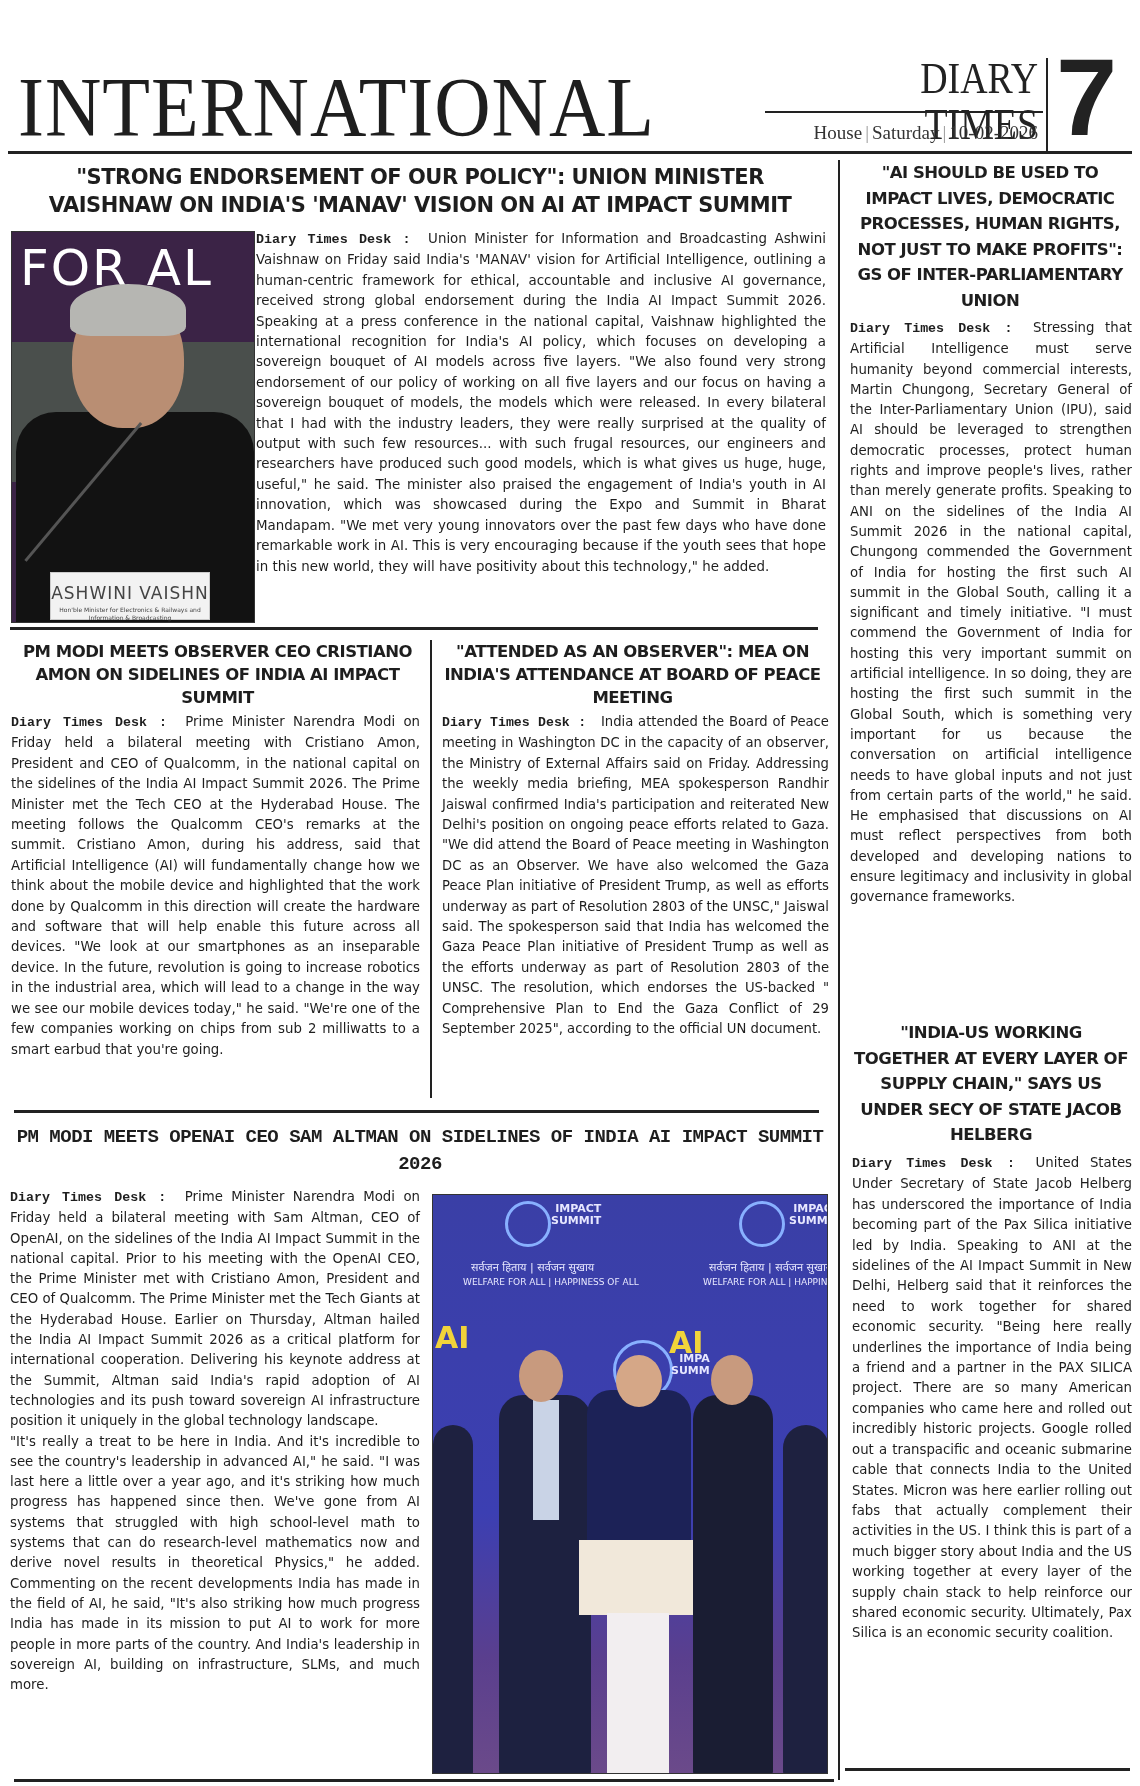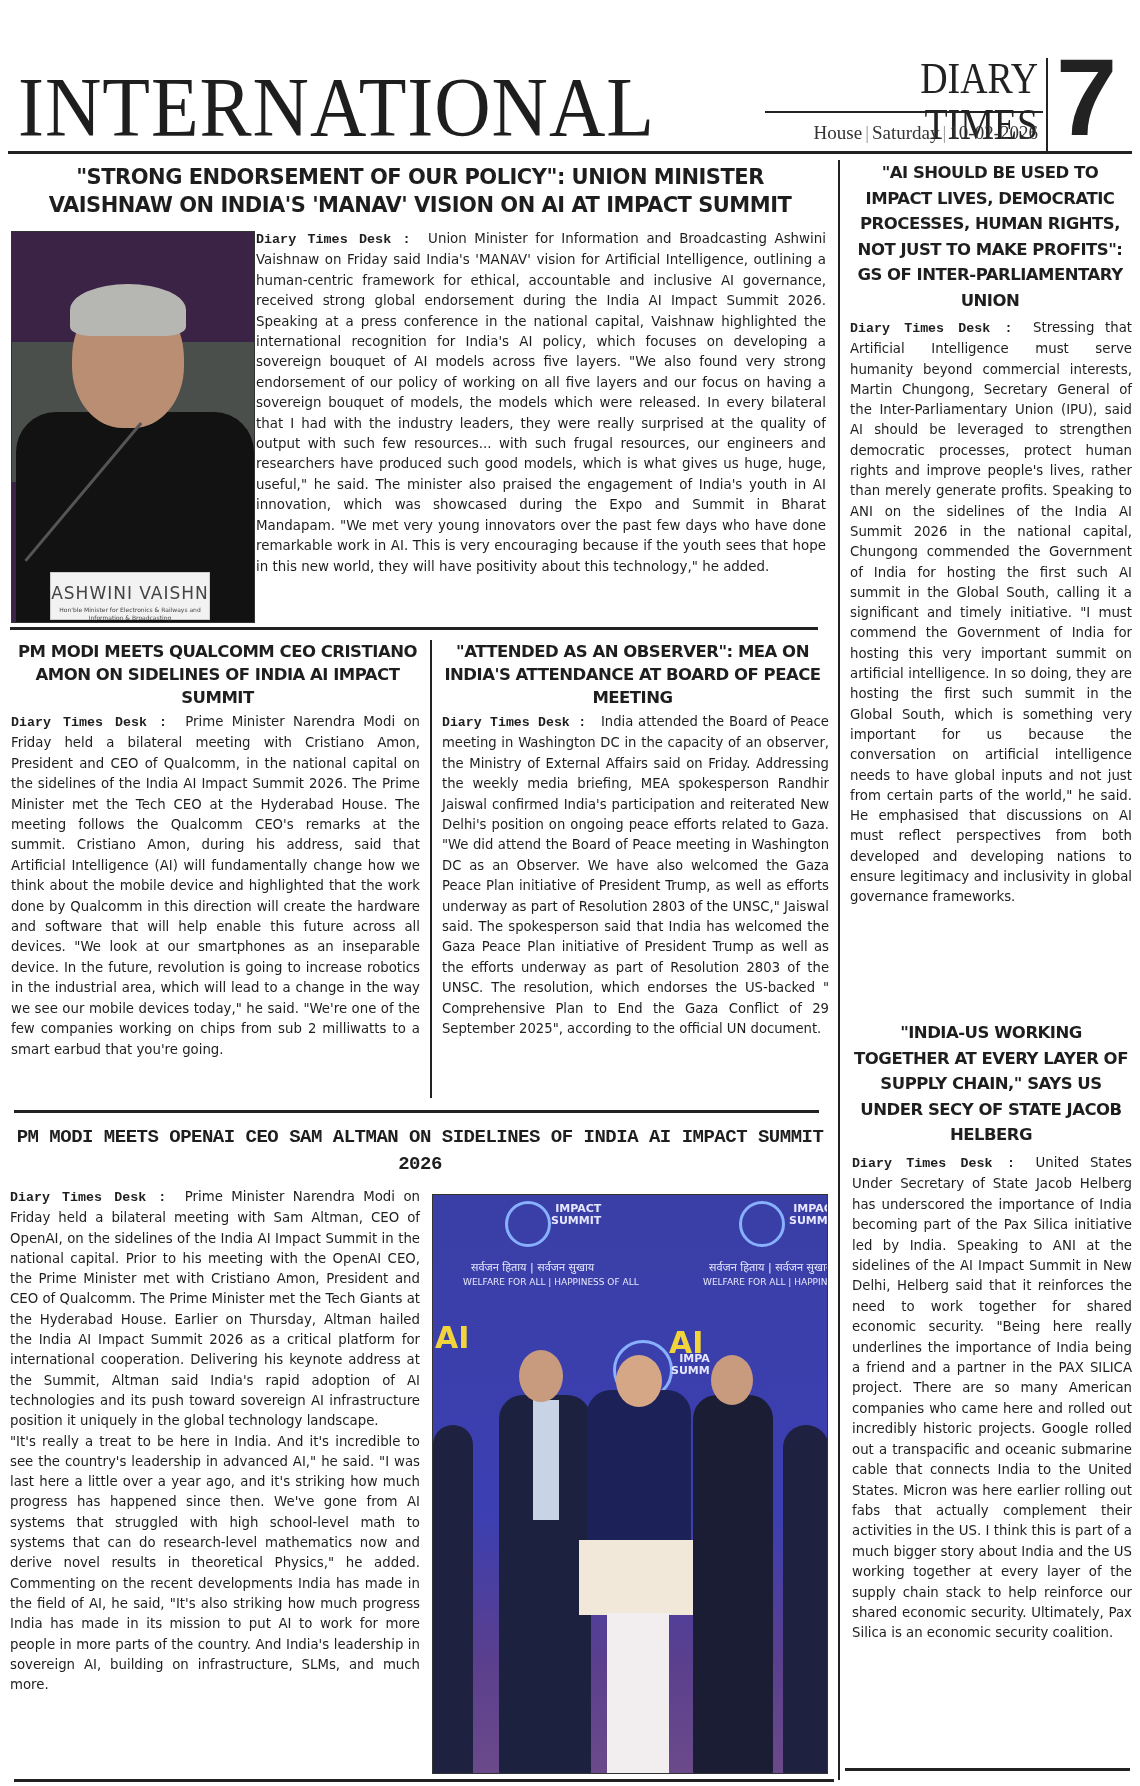--- a/index.html
+++ b/index.html
@@ -88,39 +88,40 @@
   <div class="mast-vrule"></div>
   <div class="page-number">7</div>
 </div>
 <div class="mast-rule"></div>
 
 <div class="vrule" style="left:838px; top:160px; height:1620px;"></div>
 
 <div class="headline" style="left:30px; top:163px; width:780px; font-size:21px; line-height:28px;">"STRONG ENDORSEMENT OF OUR POLICY": UNION MINISTER VAISHNAW ON INDIA'S 'MANAV' VISION ON AI AT IMPACT SUMMIT</div>
 
 <div class="photo photo-vaishnaw" style="left:11px; top:231px; width:244px; height:392px;">
+  <div class="banner-text">FOR AL</div>
   <div class="chair"></div>
   <div class="body"></div>
   <div class="head"></div>
   <div class="hair"></div>
   <div class="mic"></div>
   <div class="nameplate">
     <div style="font-size:17px; letter-spacing:1px; margin-bottom:3px;">ASHWINI VAISHN</div>
     <div style="font-size:6px; line-height:8px;">Hon'ble Minister for Electronics &amp; Railways and Information &amp; Broadcasting</div>
   </div>
 </div>
 
 <div class="body-text" style="left:256px; top:229px; width:570px; font-size:13.4px; line-height:20.4px;">
   <span class="byline">Diary Times Desk :</span>
   <span>Union Minister for Information and Broadcasting Ashwini Vaishnaw on Friday said India's 'MANAV' vision for Artificial Intelligence, outlining a human-centric framework for ethical, accountable and inclusive AI governance, received strong global endorsement during the India AI Impact Summit 2026. Speaking at a press conference in the national capital, Vaishnaw highlighted the international recognition for India's AI policy, which focuses on developing a sovereign bouquet of AI models across five layers. "We also found very strong endorsement of our policy of working on all five layers and our focus on having a sovereign bouquet of models, the models which were released. In every bilateral that I had with the industry leaders, they were really surprised at the quality of output with such few resources... with such frugal resources, our engineers and researchers have produced such good models, which is what gives us huge, huge, useful," he said. The minister also praised the engagement of India's youth in AI innovation, which was showcased during the Expo and Summit in Bharat Mandapam. "We met very young innovators over the past few days who have done remarkable work in AI. This is very encouraging because if the youth sees that hope in this new world, they will have positivity about this technology," he added.</span>
 </div>
 
 <div class="hrule" style="left:10px; top:627px; width:808px;"></div>
 
-<div class="headline" style="left:10px; top:640px; width:415px; font-size:16.5px; line-height:23px;">PM MODI MEETS QUALCOMM CEO CRISTIANO AMON ON SIDELINES OF INDIA AI IMPACT SUMMIT</div>
+<div class="headline" style="left:10px; top:640px; width:415px; font-size:16.5px; line-height:23px;">PM MODI MEETS OBSERVER CEO CRISTIANO AMON ON SIDELINES OF INDIA AI IMPACT SUMMIT</div>
 <div class="body-text" style="left:11px; top:712px; width:409px; font-size:13.3px; line-height:20.4px;">
   <span class="byline">Diary Times Desk :</span>
   <span>Prime Minister Narendra Modi on Friday held a bilateral meeting with Cristiano Amon, President and CEO of Qualcomm, in the national capital on the sidelines of the India AI Impact Summit 2026. The Prime Minister met the Tech CEO at the Hyderabad House. The meeting follows the Qualcomm CEO's remarks at the summit. Cristiano Amon, during his address, said that Artificial Intelligence (AI) will fundamentally change how we think about the mobile device and highlighted that the work done by Qualcomm in this direction will create the hardware and software that will help enable this future across all devices. "We look at our smartphones as an inseparable device. In the future, revolution is going to increase robotics in the industrial area, which will lead to a change in the way we see our mobile devices today," he said. "We're one of the few companies working on chips from sub 2 milliwatts to a smart earbud that you're going.</span>
 </div>
 
 <div class="vrule" style="left:430px; top:640px; height:458px;"></div>
 
 <div class="headline" style="left:440px; top:640px; width:385px; font-size:16.5px; line-height:23px;">"ATTENDED AS AN OBSERVER": MEA ON INDIA'S ATTENDANCE AT BOARD OF PEACE MEETING</div>
 <div class="body-text" style="left:442px; top:712px; width:387px; font-size:13.2px; line-height:20.4px;">
   <span class="byline">Diary Times Desk :</span>

